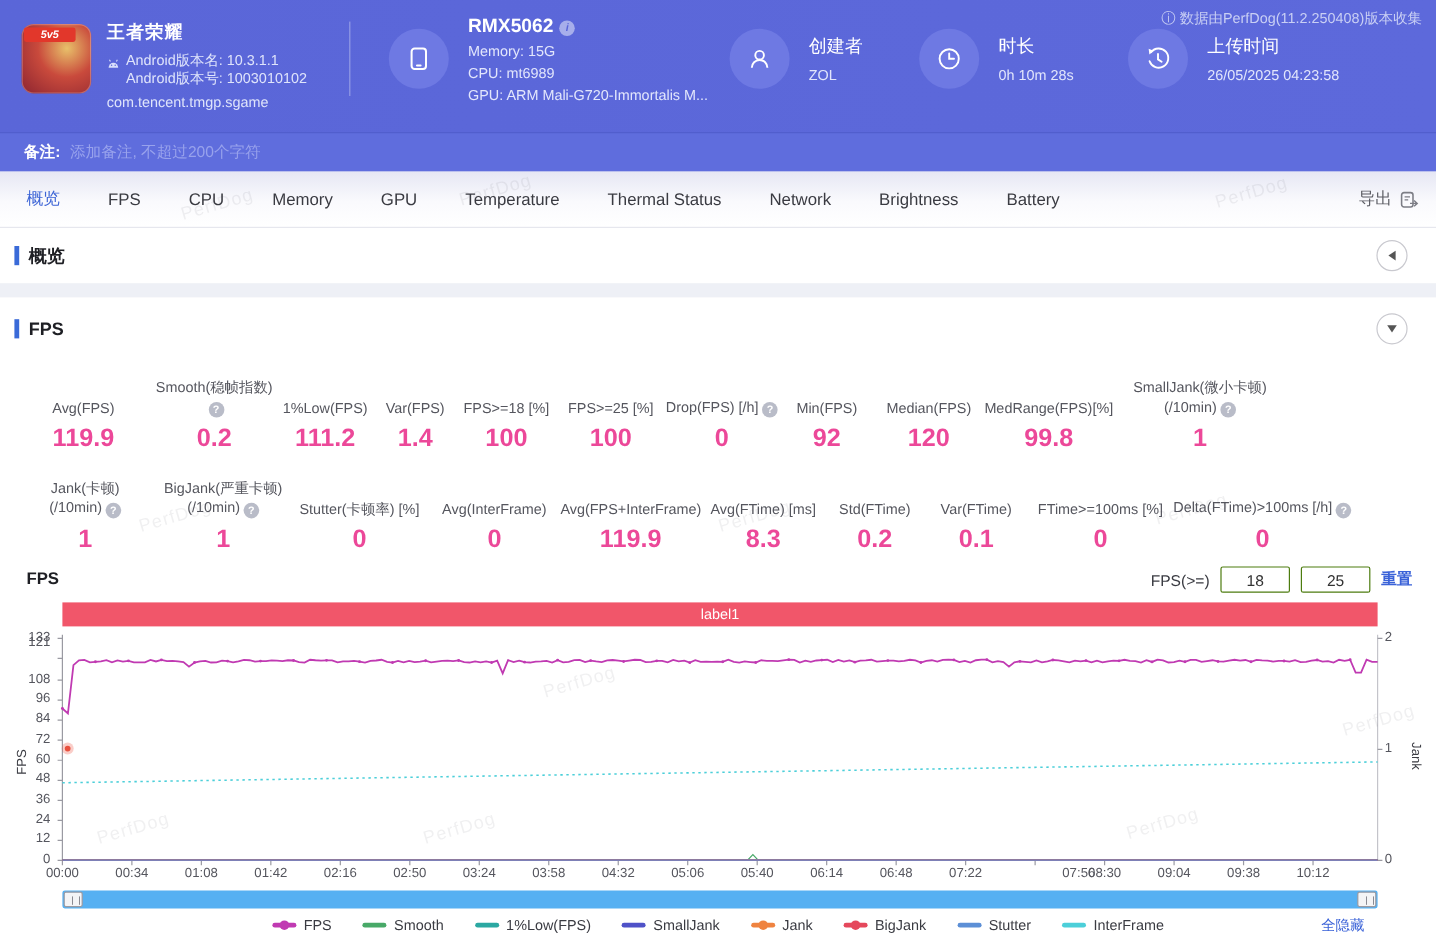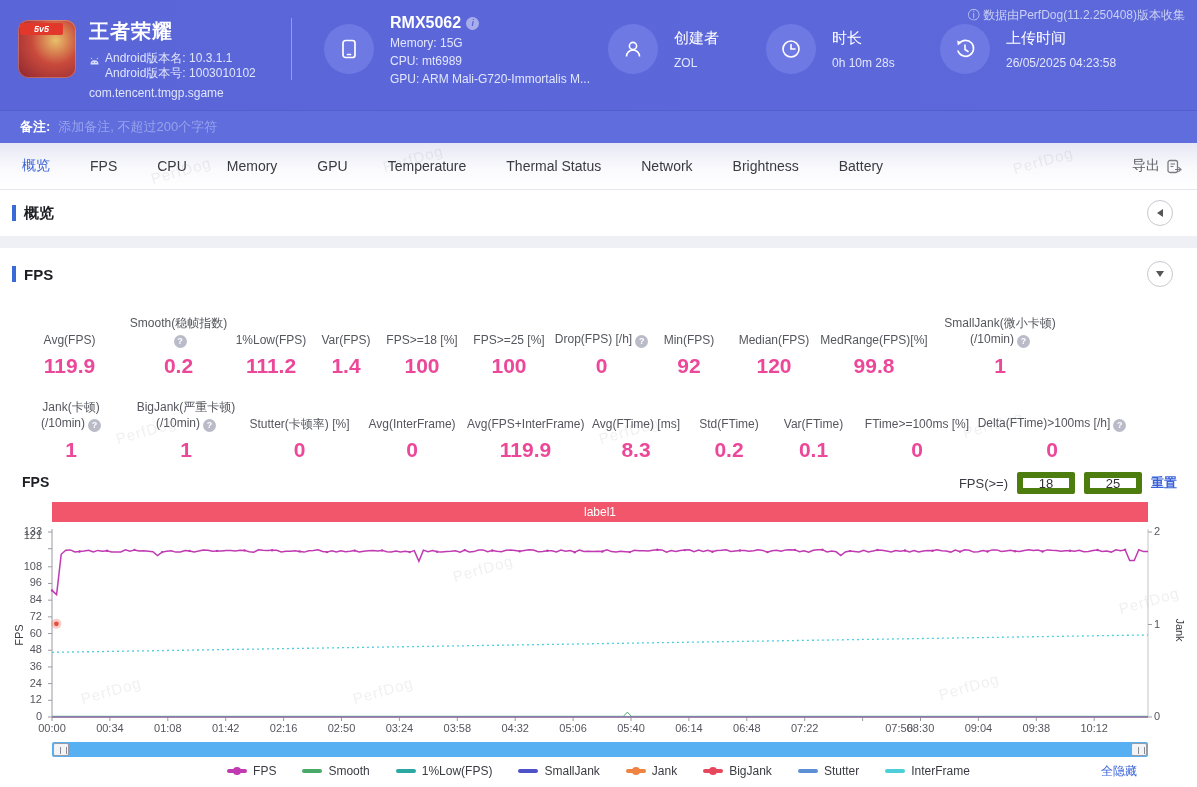--- a/index.html
+++ b/index.html
@@ -8,21 +8,21 @@
 
   
   .hdr { position:relative; height:110px; background:linear-gradient(90deg,#5a66d8,#5d69db); color:#fff; }
   .app-block { position:absolute; left:18px; top:14px; display:flex; }
   .app-icon { position:relative; width:58px; height:58px; margin-top:6px; border-radius:10px;
     background:radial-gradient(circle at 65% 35%, #e8c06a 0%, #c94a3c 45%, #8c2430 100%);
     box-shadow:inset 0 0 0 1px rgba(255,255,255,.25); }
   .app-badge { position:absolute; left:2px; top:3px; background:#e2372b; color:#fff;
     font-size:9px; font-weight:bold; font-style:italic; padding:1px 14px; border-radius:2px;text-align:center; }
   .app-texts { margin-left:13px; }
-  .app-name { font-size:20px; font-weight:bold; letter-spacing:1px; margin-top:4px; }
+  .app-name { font-size:15px; font-weight:bold; letter-spacing:1px; margin-top:4px; }
   .app-ver { display:flex; margin-top:6px; font-size:12px; color:#dfe4fb; line-height:15px; }
   .android-ic { margin:6px 5px 0 0; flex:0 0 auto; }
   .app-pkg { font-size:12px; color:#dfe4fb; margin-top:5px; }
   .hdr-divider { position:absolute; left:291px; top:18px; width:1px; height:62px; background:rgba(255,255,255,.35); }
   .hcircle { width:50px; height:50px; border-radius:50%; background:#6e79e3; display:flex; align-items:center; justify-content:center; flex:0 0 auto; }
   .dev-block { position:absolute; left:324px; top:12px; display:flex; }
   .dev-circle { margin-top:12px; }
   .dev-texts { margin-left:16px; }
   .dev-model { font-size:16px; font-weight:bold; display:flex; align-items:center; gap:5px; margin-top:2px;}
   .info-i { width:13px; height:13px; border-radius:50%; background:rgba(230,233,250,.55); color:#5a66d8;
@@ -71,21 +71,21 @@
     font-size:12px; color:#55565e; line-height:16px; }
   .stat-value { font-size:21px; font-weight:bold; color:#ec4899; margin-top:6px; }
   .qmark { display:inline-block; width:13px; height:13px; border-radius:50%; background:#b9bcc8; color:#fff;
     font-size:9px; font-weight:bold; line-height:13px; text-align:center; margin-left:3px; vertical-align:-1px; }
 
   
   .chart-head { position:relative; margin-top:10px; height:26px; }
   .chart-title { position:absolute; left:22px; top:2px; font-size:14px; font-weight:bold; color:#1e1f24; }
   .chart-ctrls { position:absolute; right:20px; top:0; display:flex; align-items:center; gap:9px; }
   .thr-label { font-size:13px; color:#3a3b42; }
-  .thr-input { width:58px; height:22px; border:6px solid #4d7c0f; border-radius:2px; text-align:center;
+  .thr-input { width:58px; height:22px; border:1px solid #4d7c0f; border-radius:2px; text-align:center;
     font-size:13px; color:#333; font-family:inherit; }
   .reset-link { font-size:13px; font-weight:bold; color:#3a62d8; cursor:pointer; }
   .banner { margin:4px 0 0 52px; width:1096px; height:20px; background:#f1566a; color:#fff;
     font-size:12px; display:flex; align-items:center; justify-content:center; }
   .plot { position:relative; height:214px; margin-top:2px; }
   .plot svg { position:absolute; left:44px; top:0; }
   .ylab { position:absolute; left:0; width:42px; text-align:right; font-size:11px; color:#55565e; }
   .yrlab { position:absolute; left:1154px; width:20px; font-size:11px; color:#55565e; }
   .axis-name { position:absolute; font-size:11px; color:#3a3b42; }
   .axis-fps { left:8px; top:105px; transform:rotate(-90deg); }

